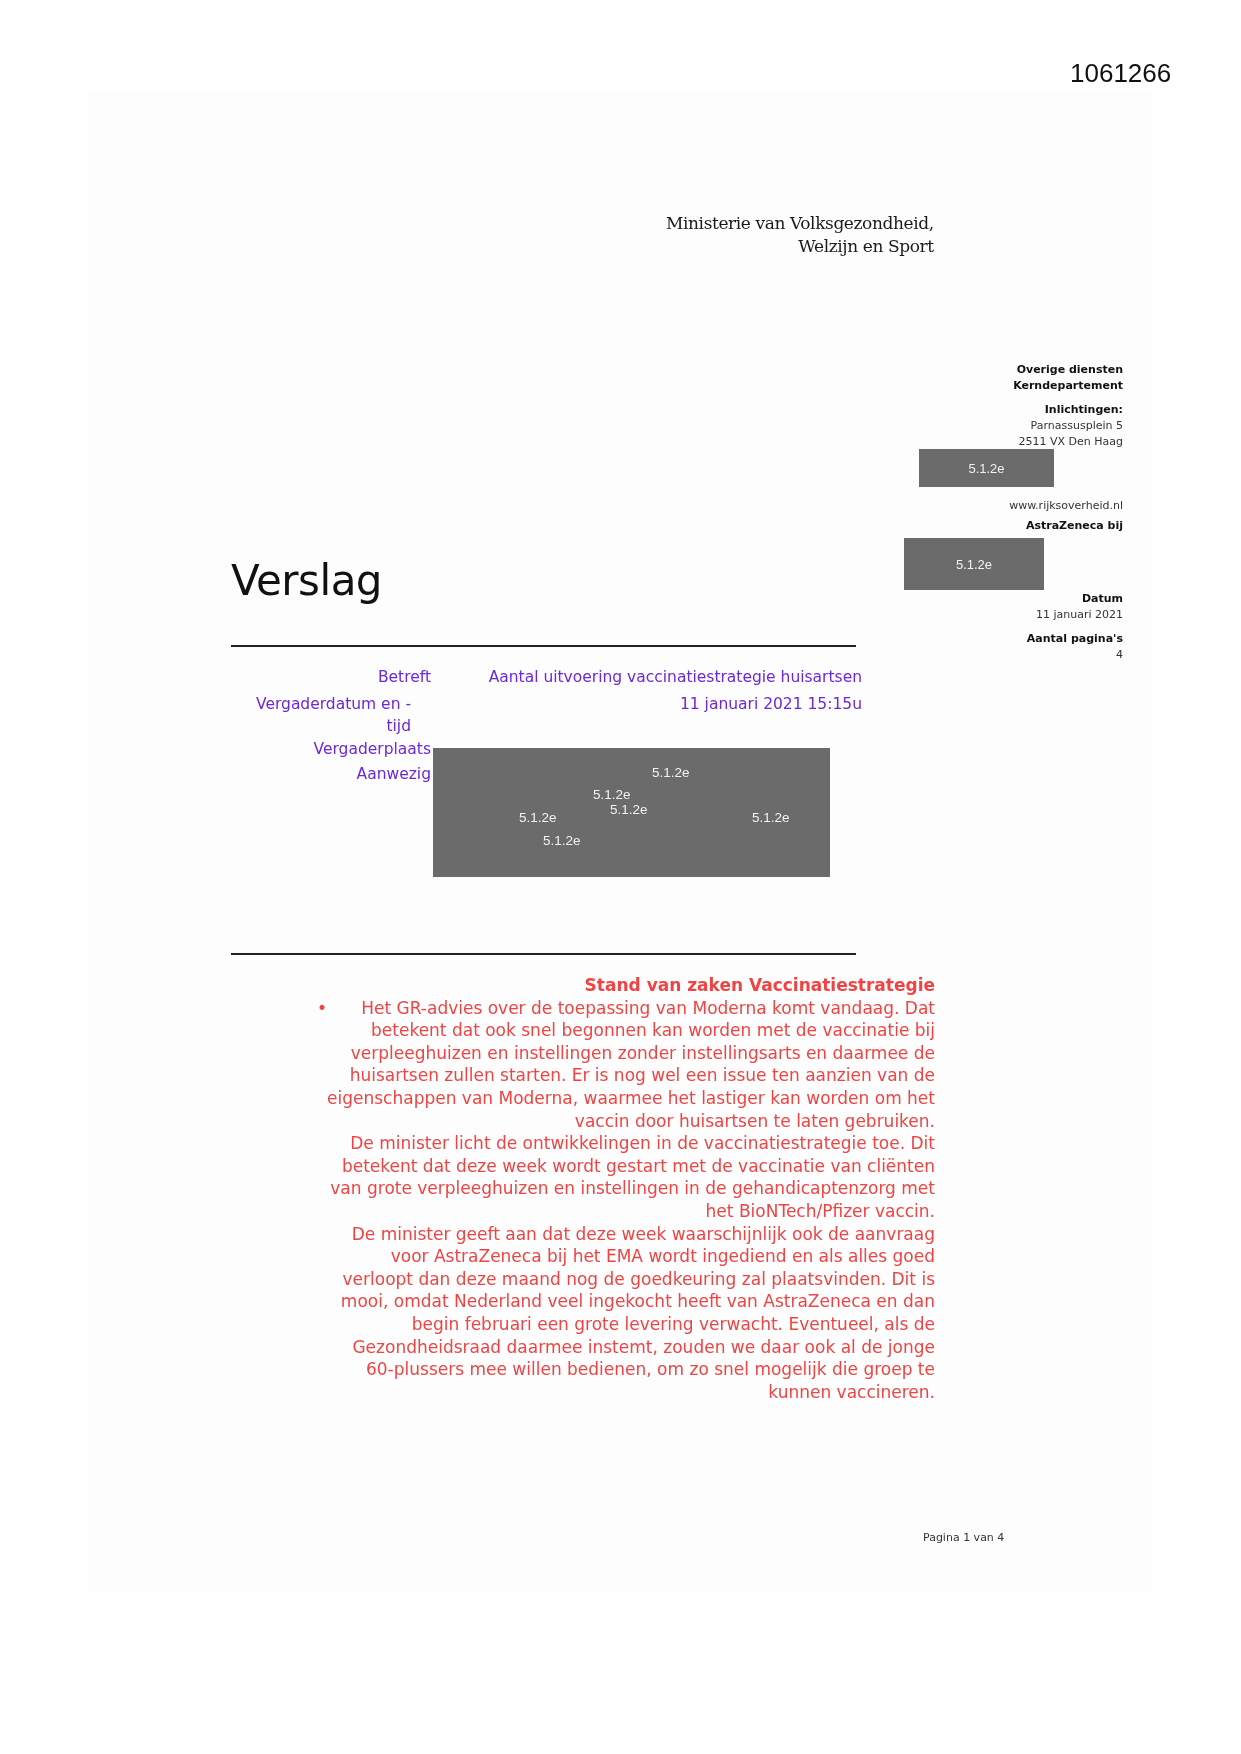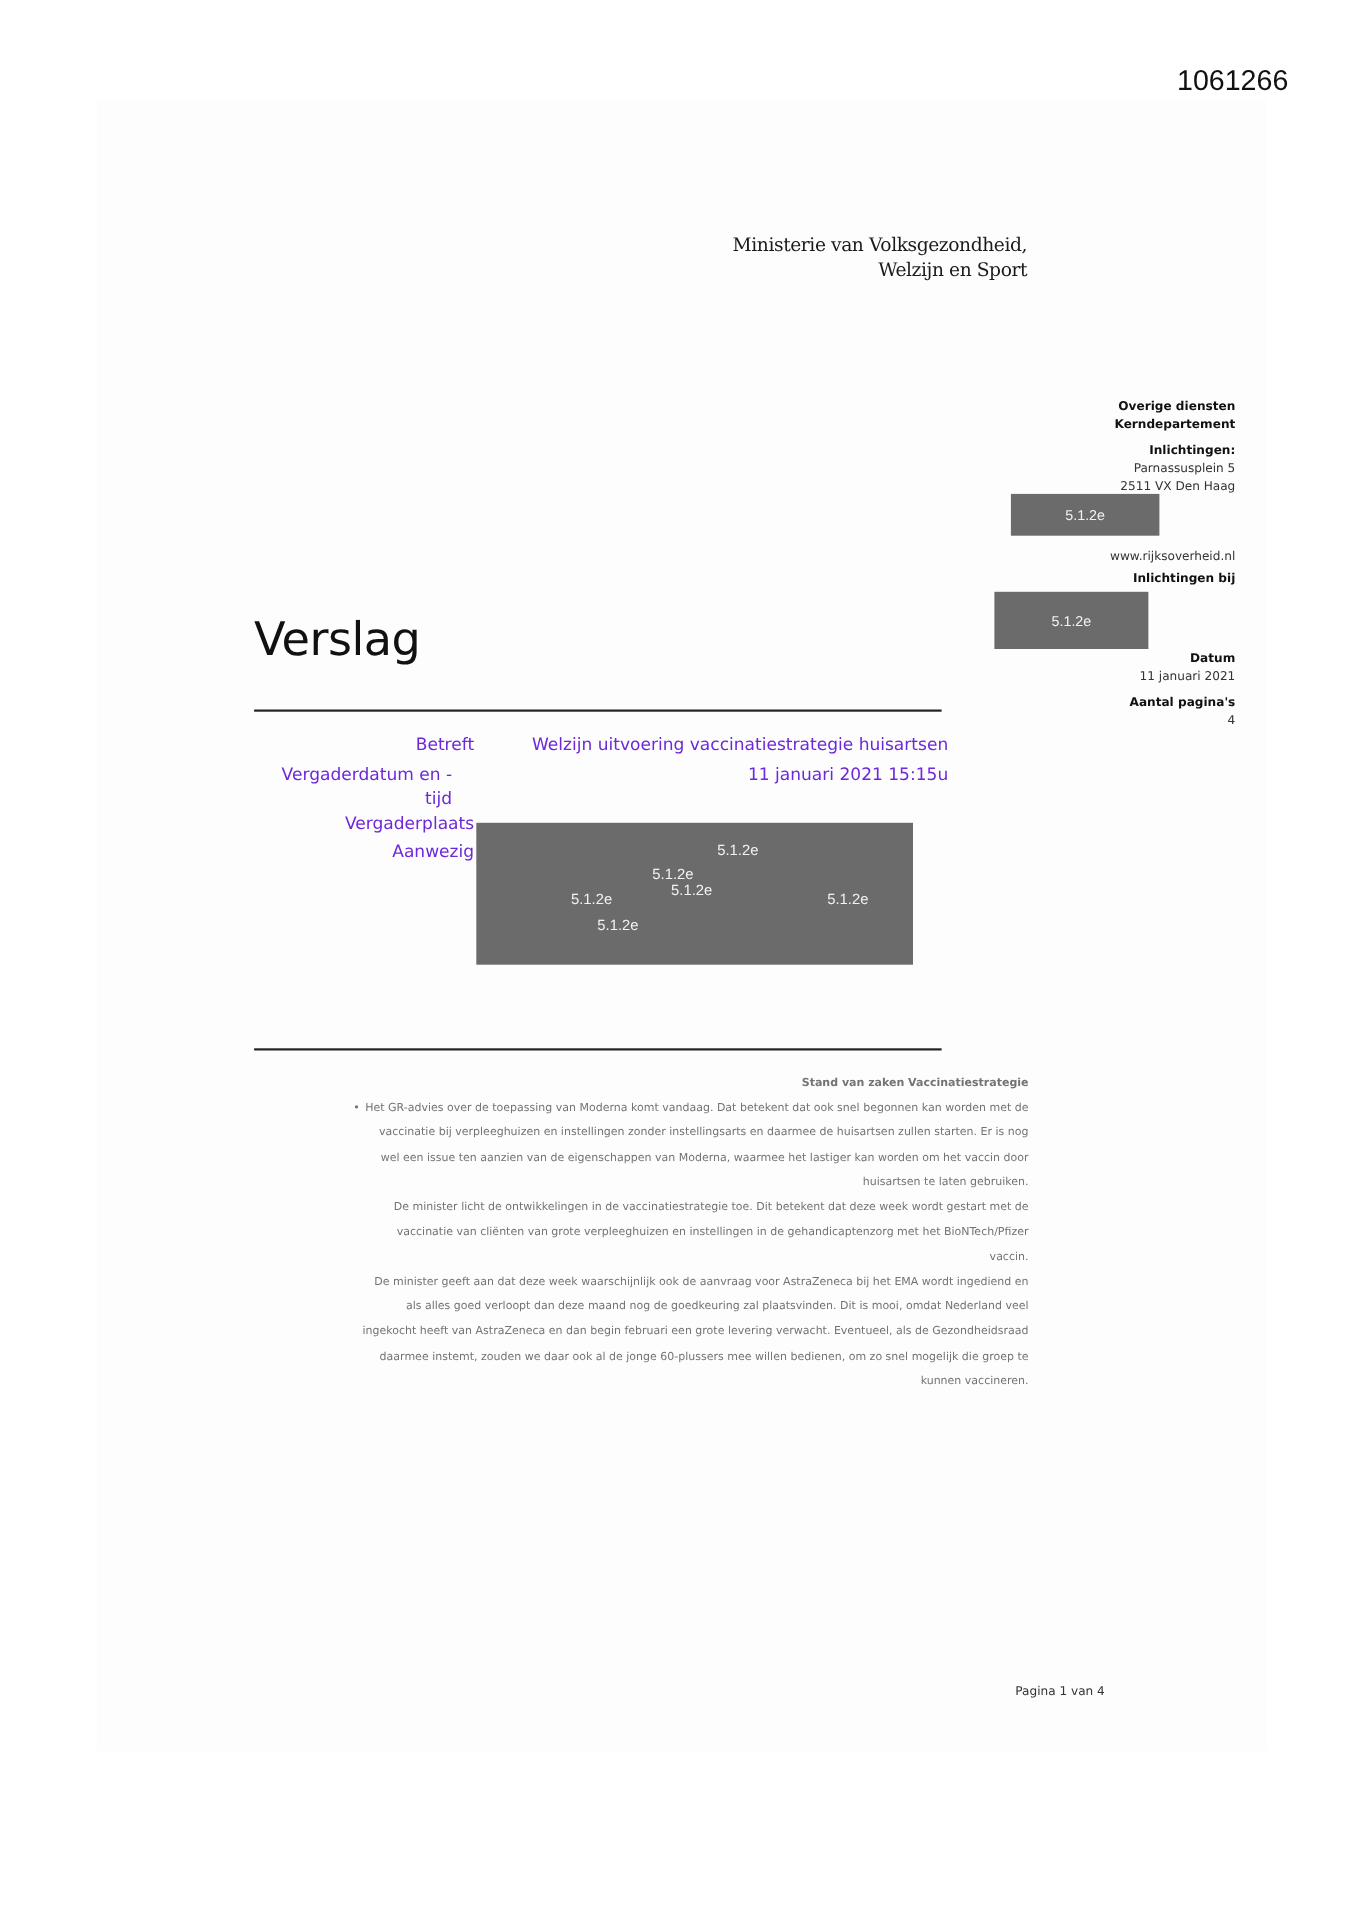--- a/index.html
+++ b/index.html
@@ -33,21 +33,21 @@
       display: flex; align-items: center; justify-content: center;
     }
     .title {
       left: 231px; top: 556px;
       font-size: 42px; color: #111; letter-spacing: -0.5px;
     }
     .rule { background: #222; height: 2px; left: 231px; width: 625px; }
     .meta-label, .meta-value { font-size: 15.5px; line-height: 22.5px; color: #6d28d9; }
     .body-text {
       left: 295px; top: 974px; width: 640px;
-      font-size: 10px; line-height: 22.6px; color: #737373;
+      font-size: 17px; line-height: 22.6px; color: #ef4444;
     }
     .h { font-weight: bold; }
     .bullet-row { display: flex; }
     .bullet { width: 32px; flex: none; }
     .bullet-body { flex: 1; }
     .bullet-body p { margin: 0; }
     .footer {
       left: 923px; top: 1531px; font-size: 11px; color: #333;
     }
     .rtxt { position: absolute; font-family: "Liberation Sans", sans-serif; font-size: 13.5px; color: #f2f2f2; }
@@ -71,21 +71,21 @@
   <div class="b">Inlichtingen:</div>
   <div>Parnassusplein 5</div>
   <div>2511 VX  Den Haag</div>
 </div>
 
 <div class="abs redact" style="left:919px; top:449px; width:135px; height:38px;">5.1.2e</div>
 
 <div class="abs side" style="top:498px;">
   <div>www.rijksoverheid.nl</div>
   <div style="height:4px"></div>
-  <div class="b">Inlichtingen bij</div>
+  <div class="b">AstraZeneca bij</div>
 </div>
 
 <div class="abs redact" style="left:904px; top:538px; width:140px; height:52px;">5.1.2e</div>
 
 <div class="abs side" style="top:591px;">
   <div class="b">Datum</div>
   <div>11 januari 2021</div>
   <div style="height:8px"></div>
   <div class="b">Aantal pagina's</div>
   <div>4</div>
@@ -97,21 +97,21 @@
 <div class="abs rule" style="top:645px;"></div>
 
 <div class="abs" style="left:241px; top:666px; width:190px;">
   <div class="meta-label" style="margin-bottom:4px;">Betreft</div>
   <div class="meta-label" style="width:170px;">Vergaderdatum en -tijd</div>
   <div class="meta-label">Vergaderplaats</div>
   <div class="meta-label" style="margin-top:3px;">Aanwezig</div>
 </div>
 
 <div class="abs" style="left:442px; top:666px; width:420px;">
-  <div class="meta-value" style="margin-bottom:4px;">Welzijn uitvoering vaccinatiestrategie huisartsen</div>
+  <div class="meta-value" style="margin-bottom:4px;">Aantal uitvoering vaccinatiestrategie huisartsen</div>
   <div class="meta-value">11 januari 2021 15:15u</div>
 </div>
 
 <div class="abs" style="left:433px; top:748px; width:397px; height:129px; background:#6b6b6b;">
   <span class="rtxt" style="left:219px; top:17px;">5.1.2e</span>
   <span class="rtxt" style="left:160px; top:39px;">5.1.2e</span>
   <span class="rtxt" style="left:177px; top:54px;">5.1.2e</span>
   <span class="rtxt" style="left:86px; top:62px;">5.1.2e</span>
   <span class="rtxt" style="left:319px; top:62px;">5.1.2e</span>
   <span class="rtxt" style="left:110px; top:85px;">5.1.2e</span>

